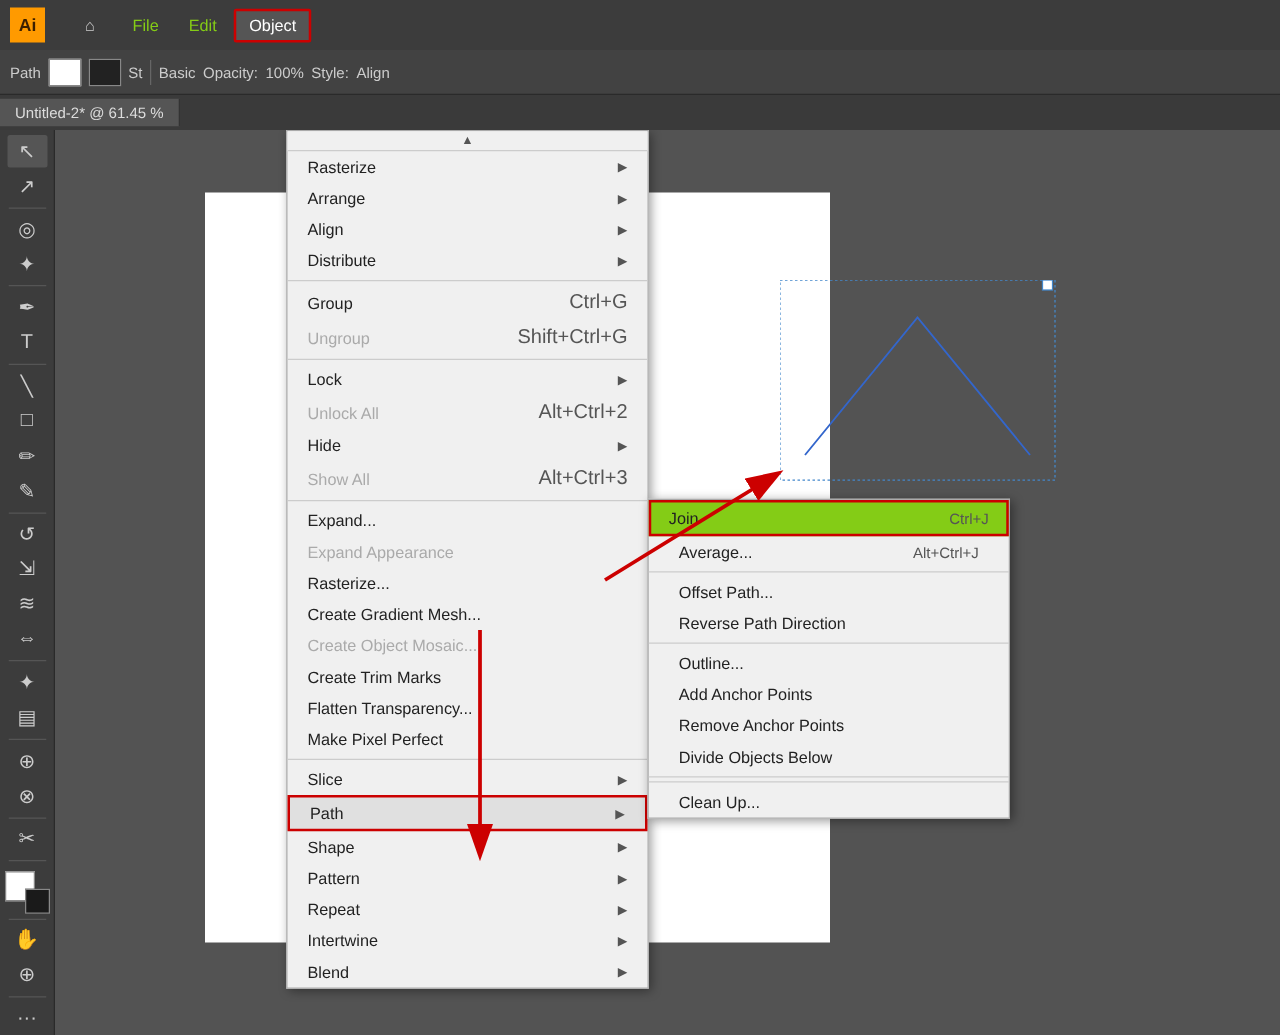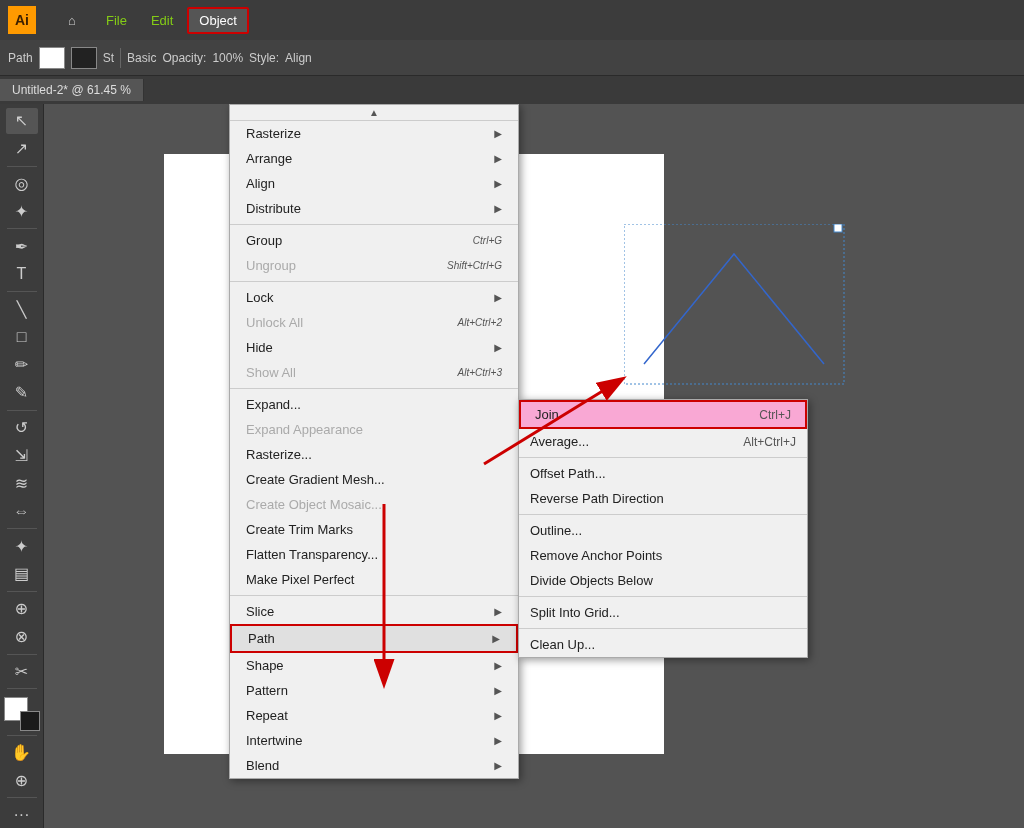--- a/index.html
+++ b/index.html
@@ -203,23 +203,22 @@
       cursor: pointer;
       white-space: nowrap;
     }
     .menu-row.disabled { color: #aaa; cursor: default; }
     .menu-row.path-highlighted {
       background: #e0e0e0;
       border: 2px solid #cc0000;
     }
     .menu-shortcut {
       color: #555;
-      font-size: 10px;
+      font-size: 16px;
       margin-left: 30px;
-      font-style: italic;
     }
     .menu-arrow {
       font-size: 10px;
       color: #555;
     }
     .menu-divider {
       height: 1px;
       background: #ccc;
       margin: 3px 0;
     }
@@ -232,21 +231,21 @@
       background: #f0f0f0;
       border: 1px solid #aaa;
       min-width: 290px;
       box-shadow: 2px 2px 8px rgba(0,0,0,0.4);
       z-index: 101;
     }
     .submenu-row {
       display: flex;
       align-items: center;
       justify-content: space-between;
-      padding: 5px 11px;
+      padding: 5px 24px;
       color: #222;
       cursor: pointer;
       white-space: nowrap;
     }
     .submenu-row.join-highlighted {
       background: white;
       border: 2px solid #cc0000;
     }
 
     
@@ -442,49 +441,49 @@
         <span>Intertwine</span>
         <span class="menu-arrow">▶</span>
       </div>
       <div class="menu-row">
         <span>Blend</span>
         <span class="menu-arrow">▶</span>
       </div>
     </div>
 
     <div class="submenu" style="top:295px;left:474px;">
-      <div class="submenu-row join-highlighted" style="background:#f9a8d4;border:2px solid #cc0000;padding:5px 14px;">
+      <div class="submenu-row join-highlighted" style="background:#84cc16;border:2px solid #cc0000;padding:5px 14px;">
         <span>Join</span>
         <span style="color:#555;font-size:12px;">Ctrl+J</span>
       </div>
       <div class="submenu-row">
         <span>Average...</span>
         <span style="color:#555;font-size:12px;">Alt+Ctrl+J</span>
       </div>
       <div style="height:1px;background:#ccc;margin:3px 0;"></div>
       <div class="submenu-row">
         <span>Offset Path...</span>
       </div>
       <div class="submenu-row">
         <span>Reverse Path Direction</span>
       </div>
       <div style="height:1px;background:#ccc;margin:3px 0;"></div>
       <div class="submenu-row">
         <span>Outline...</span>
       </div>
       <div class="submenu-row">
+        <span>Add Anchor Points</span>
+      </div>
+      <div class="submenu-row">
         <span>Remove Anchor Points</span>
       </div>
       <div class="submenu-row">
         <span>Divide Objects Below</span>
       </div>
       <div style="height:1px;background:#ccc;margin:3px 0;"></div>
-      <div class="submenu-row">
-        <span>Split Into Grid...</span>
-      </div>
       <div style="height:1px;background:#ccc;margin:3px 0;"></div>
       <div class="submenu-row">
         <span>Clean Up...</span>
       </div>
     </div>
 
     <svg style="position:absolute;top:390px;left:310px;width:60px;height:200px;z-index:200;">
       <defs>
         <marker id="arrowhead-down" markerWidth="10" markerHeight="7" refX="5" refY="3.5" orient="auto">
           <polygon points="0 0, 10 3.5, 0 7" fill="#cc0000"></polygon>

